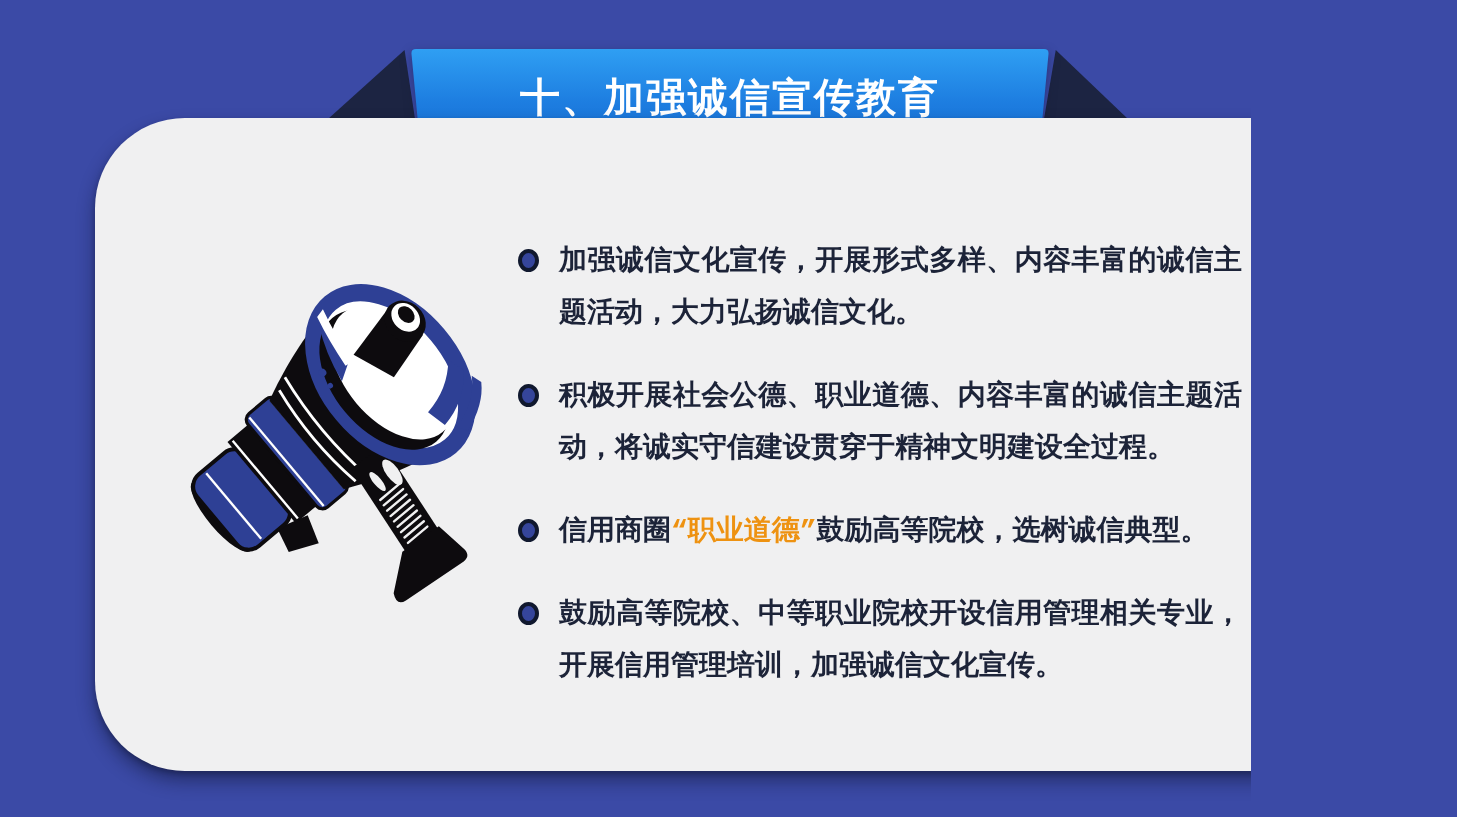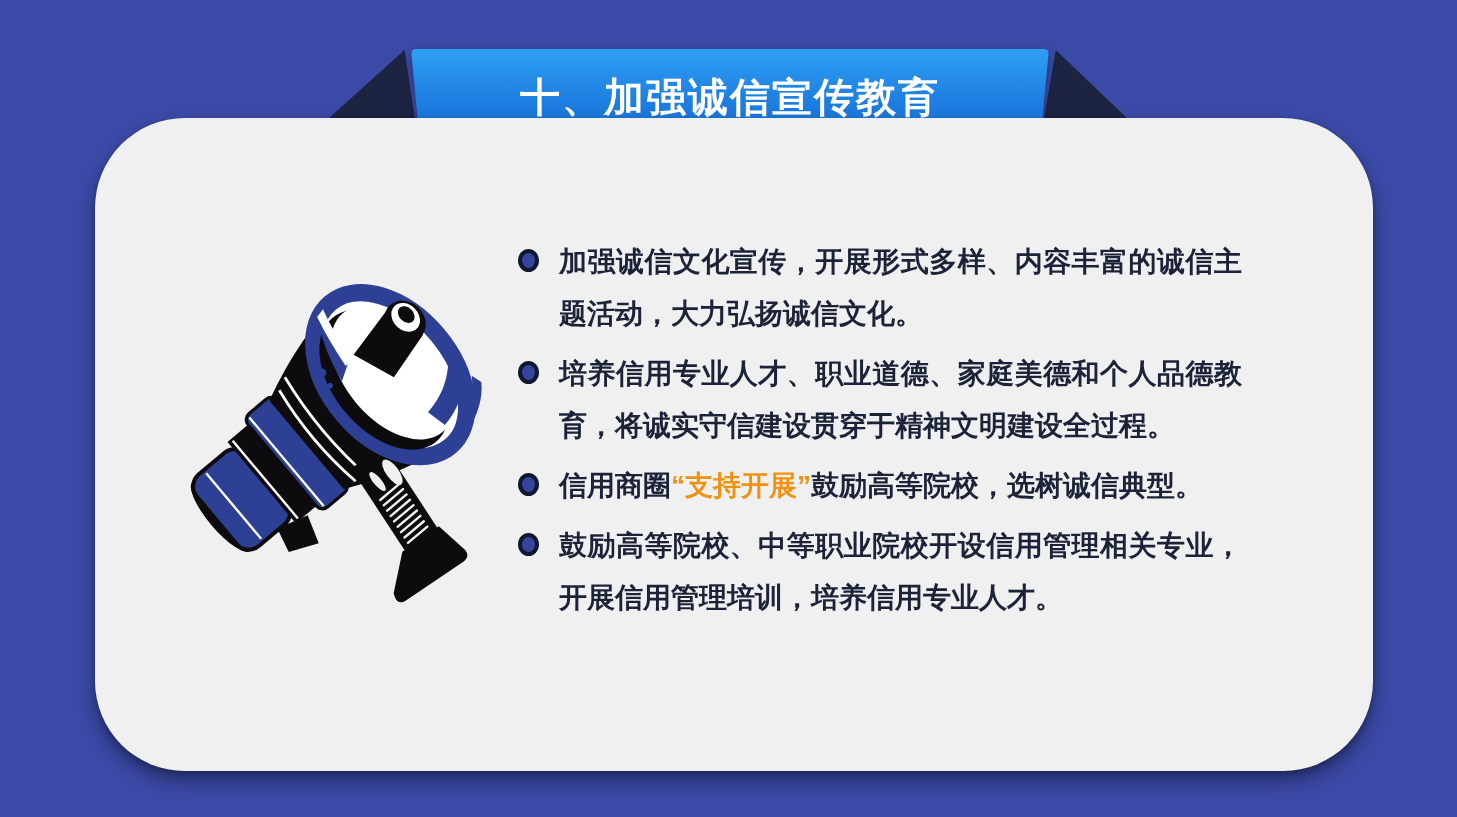--- a/index.html
+++ b/index.html
@@ -10,22 +10,22 @@
     --mega-blue:#2e4095; --ink:#0d0b0e;
   }
   *{margin:0;padding:0;box-sizing:border-box;}
   html,body{width:100%;height:100%;}
   body{
     background:var(--bg);
     font-family:"Liberation Sans","DejaVu Sans",sans-serif;
     overflow:hidden;
   }
   .stage{
-    position:relative;width:1457px;height:817px;
-    background:var(--bg);overflow:hidden;
+    position:relative;width:1251px;height:817px;
+    background:var(--bg);overflow:hidden;font-family:Liberation Mono, monospace;
   }
   
   .fold{position:absolute;top:50px;height:69px;background:var(--bg-deep);}
   .fold-left{left:328px;width:87px;clip-path:polygon(0% 100%,88% 0%,100% 100%);}
   .fold-right{left:1044px;width:84px;clip-path:polygon(0% 100%,14% 0%,100% 100%);}
   
   .banner{
     position:absolute;left:400px;top:49px;width:660px;height:100px;
     filter:drop-shadow(0 4px 6px rgba(12,18,45,.40));
   }
@@ -39,21 +39,21 @@
   .card{
     position:absolute;left:95px;top:118px;width:1278px;height:653px;
     background:var(--card);border-radius:90px;
     box-shadow:0 10px 18px rgba(10,16,40,.45),0 3px 5px rgba(10,16,40,.30);
   }
   .megaphone{
     position:absolute;left:48px;top:128px;width:408px;height:404px;
   }
   .bullets{
     position:absolute;left:423px;top:118px;width:728px;
-    list-style:none;display:flex;flex-direction:column;gap:8px;
+    list-style:none;display:flex;flex-direction:column;gap:31px;
   }
   .bullet{display:flex;align-items:flex-start;}
   .dot{
     flex:0 0 auto;width:21px;height:23px;margin:13px 20px 0 0;
     background:var(--bullet-blue);border:4px solid var(--bullet-ring);
     border-radius:50%;
   }
   .btxt{
     width:683px;font-size:28px;font-weight:700;line-height:52px;
     color:var(--text);text-align:justify;text-justify:inter-ideograph;
@@ -141,26 +141,26 @@
       </g>
     </svg>
 
     <ul class="bullets">
       <li class="bullet">
         <span class="dot"></span>
         <p class="btxt"><span>加强诚信文化宣传，开展形式多样、内容丰富的诚信主题活动，大力弘扬诚信文化。</span><span class="hl"></span><span></span></p>
       </li>
       <li class="bullet">
         <span class="dot"></span>
-        <p class="btxt"><span>培养信用专业人才、职业道德、家庭美德和个人品德教育，将诚实守信建设贯穿于精神文明建设全过程。</span><span class="hl"></span><span></span></p>
+        <p class="btxt"><span>积极开展社会公德、职业道德、内容丰富的诚信主题活动，将诚实守信建设贯穿于精神文明建设全过程。</span><span class="hl"></span><span></span></p>
       </li>
       <li class="bullet">
         <span class="dot"></span>
-        <p class="btxt"><span>信用商圈</span><span class="hl">“支持开展”</span><span>鼓励高等院校，选树诚信典型。</span></p>
+        <p class="btxt"><span>信用商圈</span><span class="hl">“职业道德”</span><span>鼓励高等院校，选树诚信典型。</span></p>
       </li>
       <li class="bullet">
         <span class="dot"></span>
-        <p class="btxt"><span>鼓励高等院校、中等职业院校开设信用管理相关专业，开展信用管理培训，培养信用专业人才。</span><span class="hl"></span><span></span></p>
+        <p class="btxt"><span>鼓励高等院校、中等职业院校开设信用管理相关专业，开展信用管理培训，加强诚信文化宣传。</span><span class="hl"></span><span></span></p>
       </li>
     </ul>
 
   </div>
 </div>
 
 </body></html>

